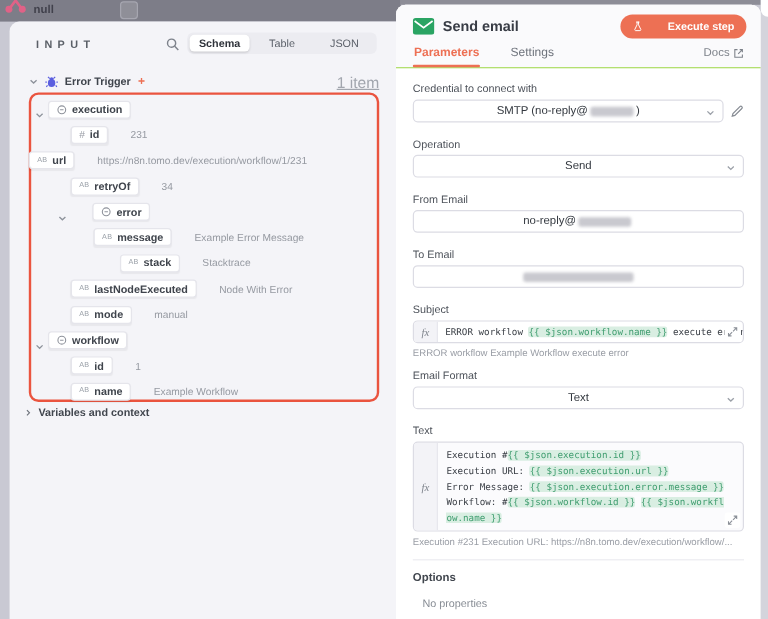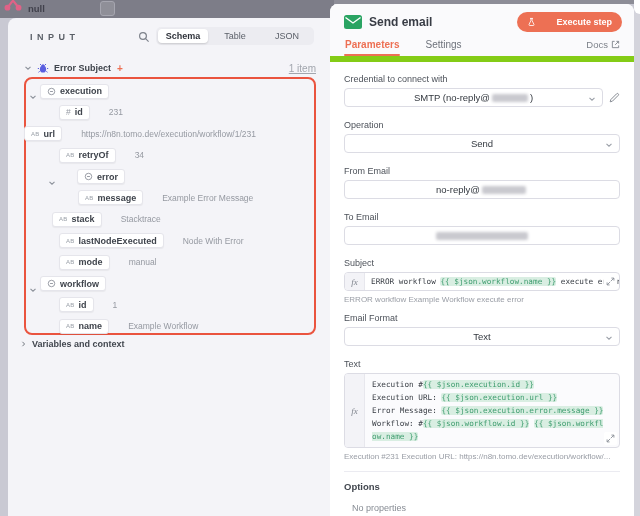--- a/index.html
+++ b/index.html
@@ -22,37 +22,37 @@
   .left-panel{position:absolute;left:8px;top:18px;width:322px;height:498px;background:#f4f4f8;border-radius:8px 0 0 0;}
   .lp-title{position:absolute;left:22px;top:14px;font-size:9px;font-weight:700;letter-spacing:4.5px;color:#5a5f67;}
   .search-ic{position:absolute;left:130px;top:13px;width:12px;height:12px;cursor:pointer;}
   .seg{position:absolute;left:148px;top:9px;width:158px;height:18px;background:#ececf1;border-radius:5px;padding:2px;display:flex;gap:2px;}
   .si{flex:1;display:flex;align-items:center;justify-content:center;font-size:9px;color:#5a5f68;border-radius:4px;cursor:pointer;}
   .si.active{background:#fff;color:#2f333b;font-weight:700;box-shadow:0 1px 2px rgba(0,0,0,.15);}
 
   .src-row{position:absolute;left:0;top:42px;right:0;height:16px;display:flex;align-items:center;padding:0 14px 0 16px;gap:5px;}
   .src-label{font-size:9px;font-weight:600;color:#3f444c;}
   .plus{color:var(--accent);font-weight:700;font-size:10px;margin-left:1px;}
-  .count{margin-left:auto;font-size:10px;color:#a2a6ae;text-decoration:underline;}
+  .count{margin-left:auto;font-size:13px;color:#a2a6ae;text-decoration:underline;}
 
   .red-box{position:absolute;left:16px;top:59px;width:292px;height:258px;border:2px solid var(--red-box);border-radius:8px;pointer-events:none;}
   .tree{position:absolute;left:16px;top:65px;right:14px;}
   .srow{position:relative;height:16px;margin-bottom:5.4px;display:flex;align-items:center;cursor:pointer;}
   .rchev-w{position:absolute;top:4px;width:8px;height:8px;}
   .pill{display:inline-flex;align-items:center;gap:4px;background:#fff;border:1px solid #e5e5eb;border-radius:3px;padding:0 6px;height:15px;font-size:9px;font-weight:600;color:#3f444c;box-shadow:0 1px 1px rgba(0,0,0,.05);white-space:nowrap;}
   .tnum{font-size:8.5px;color:#979ba4;font-weight:400;}
   .tstr{font-size:6px;color:#9aa0a8;font-weight:400;letter-spacing:.3px;}
   .tobj{width:9px;height:9px;}
   .pval{margin-left:19px;font-size:8.5px;color:#9599a1;white-space:nowrap;}
 
   .vars-row{position:absolute;left:12px;top:321px;display:flex;align-items:center;gap:5px;font-size:9px;font-weight:600;color:#42474f;cursor:pointer;}
 
   
   .right-panel{position:absolute;left:330px;top:4px;width:304px;height:512px;background:#fff;border-radius:8px 8px 0 0;}
-  .rp-head{background:#fafafc;border-bottom:6px solid #84cc16;border-radius:8px 8px 0 0;}
+  .rp-head{background:#fafafc;border-bottom:1px solid #84cc16;border-radius:8px 8px 0 0;}
   .rp-title-row{display:flex;align-items:center;gap:7px;padding:8px 12px 0 14px;}
   .rp-title{font-size:12px;font-weight:700;color:#383c45;}
   .exec-btn{margin-left:auto;height:20px;border:none;border-radius:10px;background:var(--accent);color:#fff;font-size:9px;font-weight:600;display:flex;align-items:center;gap:20px;padding:0 10px;cursor:pointer;font-family:inherit;}
   .rp-tabs{display:flex;align-items:flex-end;padding:5px 14px 0;}
   .tab{font-size:10px;color:#6d727b;margin-right:24px;padding:2px 1px 6px;position:relative;cursor:pointer;}
   .tab.active{color:var(--accent);font-weight:700;}
   .tab.active::after{content:"";position:absolute;left:0;right:0;bottom:0;height:2px;background:var(--accent);border-radius:1px;}
   .docs{margin-left:auto;font-size:9.5px;color:#7d828a;display:flex;align-items:center;gap:3px;padding-bottom:6px;cursor:pointer;}
 
   .rp-body{padding:12px 14px 0;}
@@ -112,21 +112,21 @@
 
     <div class="src-row">
       <svg width="8" height="8" viewBox="0 0 8 8">
           <path d="M1.5 2.8l2.5 2.4 2.5-2.4" fill="none" stroke="#8d929b" stroke-width="1.1"></path>
         </svg>
       <svg width="12" height="12" viewBox="0 0 12 12">
         <path d="M4.5 3.5 L3 2 M7.5 3.5 L9 2 M2 6.5 H0.8 M11.2 6.5 H10 M2.6 9.2 L1.6 10.4 M9.4 9.2 L10.4 10.4" stroke="var(--bug)" stroke-width="1" fill="none"></path>
         <circle cx="6" cy="3.8" r="1.5" fill="var(--bug)"></circle>
         <ellipse cx="6" cy="7.2" rx="3.1" ry="3.4" fill="var(--bug)"></ellipse>
       </svg>
-      <span class="src-label">Error Subject</span>
+      <span class="src-label">Error Trigger</span>
       <span class="plus">+</span>
       <span class="count">1 item</span>
     </div>
 
     <div class="red-box"></div>
     <div class="tree" id="schema-tree">
         <div class="srow" style="padding-left: 16px;">
           <span class="rchev-w" style="left:5px"><svg width="8" height="8" viewBox="0 0 8 8">
               <path d="M1.5 2.8l2.5 2.4 2.5-2.4" fill="none" stroke="#8d929b" stroke-width="1.1"></path>
             </svg></span>
@@ -171,21 +171,21 @@
             <span class="pkey">error</span>
           </span>
         </div>
         <div class="srow" style="padding-left: 54px;">
           <span class="pill">
             <span class="tstr">AB</span>
             <span class="pkey">message</span>
           </span>
           <span class="pval">Example Error Message</span>
         </div>
-        <div class="srow" style="padding-left: 28px;">
+        <div class="srow" style="padding-left: 76px;">
           <span class="pill">
             <span class="tstr">AB</span>
             <span class="pkey">stack</span>
           </span>
           <span class="pval">Stacktrace</span>
         </div>
         <div class="srow" style="padding-left: 35px;">
           <span class="pill">
             <span class="tstr">AB</span>
             <span class="pkey">lastNodeExecuted</span>

